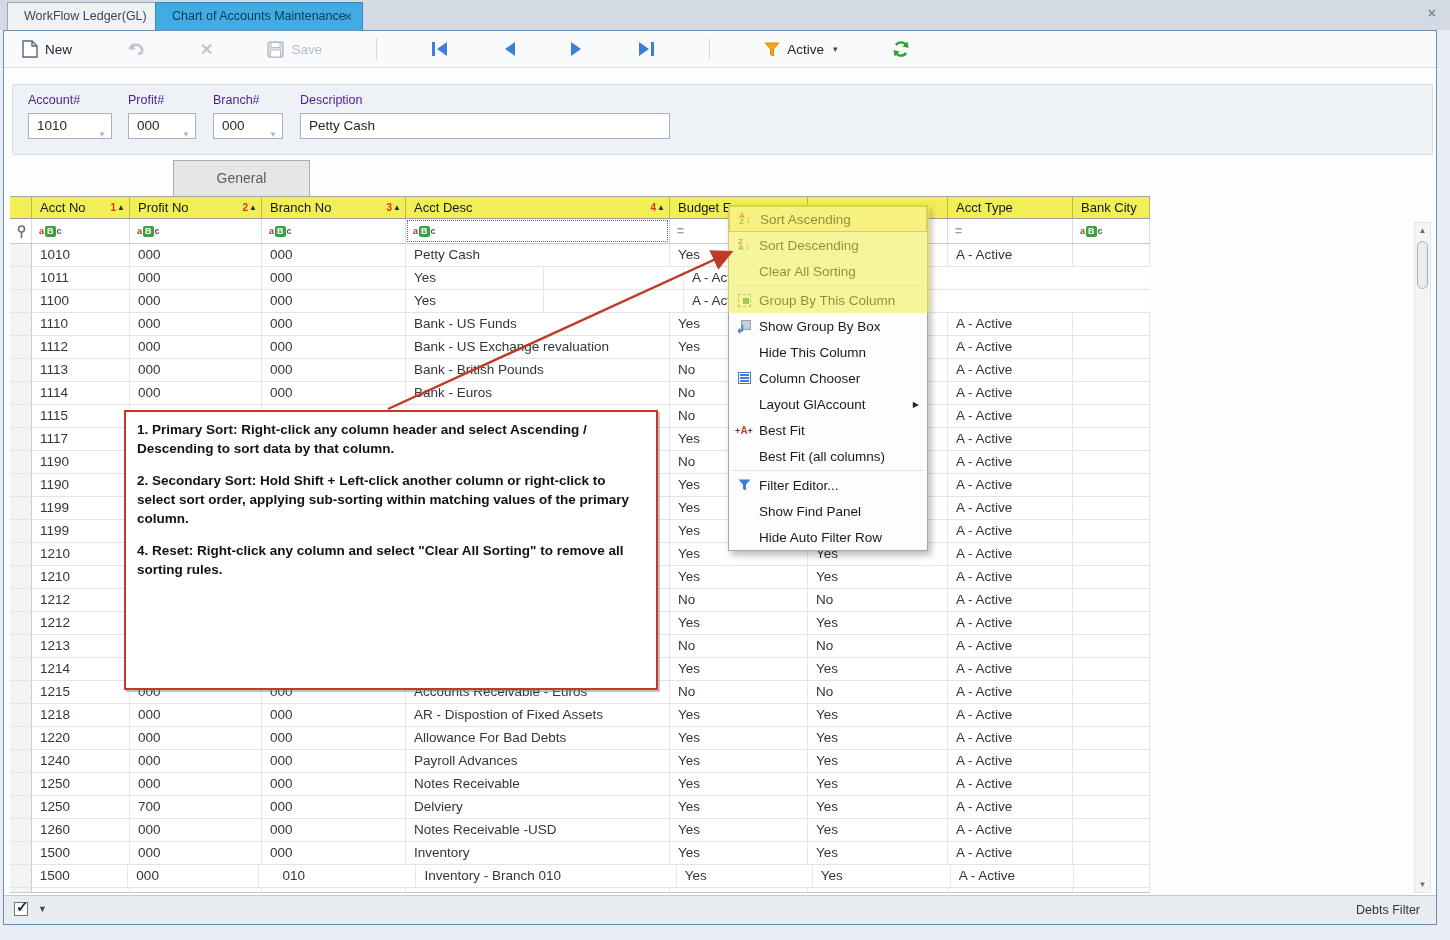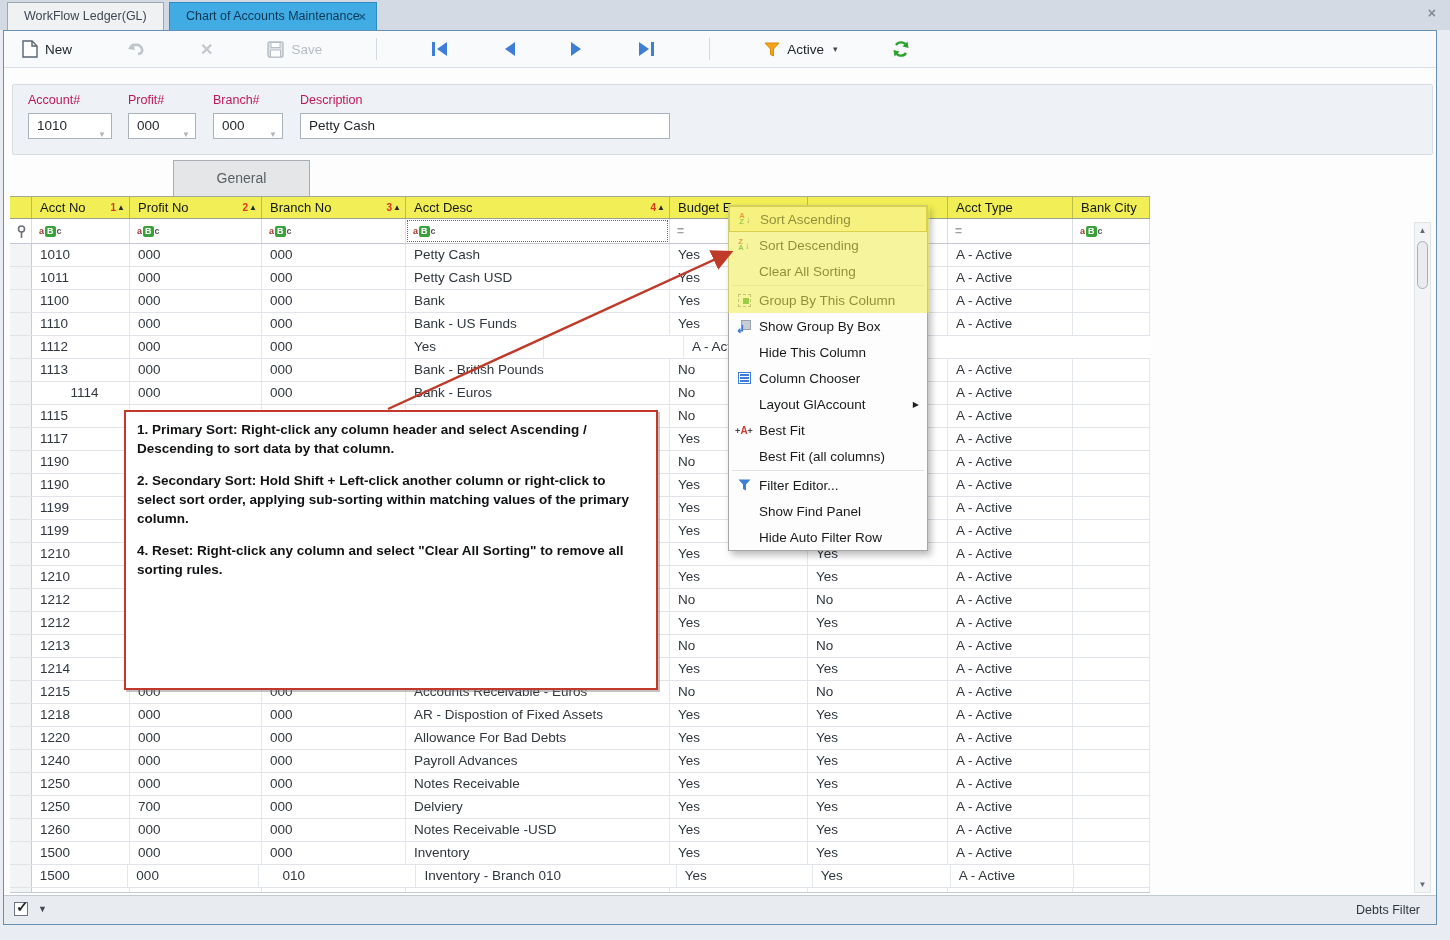--- a/index.html
+++ b/index.html
@@ -5,21 +5,21 @@
   html,body{margin:0;padding:0;background:#e9edf3;}
   *{box-sizing:border-box;}
   .screen{position:relative;width:1450px;height:940px;background:#e9edf3;
     font-family:Liberation Sans, sans-serif;color:#2f353c;overflow:hidden;}
 
   
   .tabstrip{position:absolute;left:0;top:0;width:1450px;height:30px;background:#d3dae4;}
   .dtab{position:absolute;top:2px;height:28px;line-height:27px;padding:0 16px;
     font-size:12.5px;white-space:nowrap;cursor:default;}
   .dtab.inactive{left:7px;background:#eff1f3;border:1px solid #9fa8b2;border-bottom:none;color:#3e4752;}
-  .dtab.active{left:169px;background:#41ace4;color:#0d3756;border:1px solid #2f8cc0;border-bottom:none;}
+  .dtab.active{left:155px;background:#41ace4;color:#0d3756;border:1px solid #2f8cc0;border-bottom:none;}
   .tclose{position:absolute;right:10px;top:0;color:#155f93;font-size:13px;font-weight:bold;}
   .sclose{position:absolute;right:14px;top:5px;color:#848b93;font-size:14px;font-weight:bold;}
 
   
   .mainwin{position:absolute;left:3px;top:30px;width:1434px;height:895px;
     background:#fdfdfe;border:1px solid #678fb3;}
 
   
   .toolbar{position:absolute;left:4px;top:31px;width:1432px;height:37px;background:#f8fafc;
     border-bottom:1px solid #d8dee6;display:flex;align-items:center;padding-left:10px;gap:38px;}
@@ -27,21 +27,21 @@
   .tbtn .lbl{font-size:13.5px;}
   .tbtn.disabled{color:#b7bdc4;}
   .tsep{width:1px;height:22px;background:#d4dae1;margin:0 8px;}
   .caret{font-size:9px;color:#44494f;margin-left:2px;}
   .xglyph{font-size:16px;color:#c3c8ce;font-weight:bold;}
   .navbtn{padding:4px 9px;display:flex;align-items:center;}
 
   
   .formpanel{position:absolute;left:12px;top:84px;width:1421px;height:71px;
     background:#eef1f5;border:1px solid #d9dde2;border-radius:2px;}
-  .flabel{position:absolute;top:8px;font-size:12.5px;color:#be185d;}
+  .flabel{position:absolute;top:8px;font-size:12.5px;color:#4c1d95;}
   .finput{position:absolute;top:28px;height:26px;background:#fff;border:1px solid #a9b2bd;
     font-size:13.5px;color:#1e2227;line-height:24px;padding-left:8px;}
   .fcaret{position:absolute;right:5px;top:9px;font-size:8px;color:#aeb5bd;}
 
   
   .vtab{position:absolute;top:160px;height:36px;text-align:center;cursor:default;}
   .vtab.ov{left:10px;width:163px;background:#63c2ef;border:1px solid #57a6cc;border-bottom:none;
     font-weight:bold;font-size:15px;color:#0a1116;line-height:35px;}
   .vtab.gen{left:173px;width:137px;background:#e5e6e7;border:1px solid #a7adb3;border-bottom:none;
     font-size:14px;color:#5b6065;line-height:34px;}
@@ -349,32 +349,30 @@
         <div class="gcell" style="width: 138px;">Yes</div>
         <div class="gcell" style="width: 140px;"></div>
         <div class="gcell" style="width: 125px;">A - Active</div>
         <div class="gcell" style="width: 77px;"></div>
       </div>
       <div class="grow">
         <div class="gcell ind" style="width: 22px;"></div>
         <div class="gcell" style="width: 98px;">1011</div>
         <div class="gcell" style="width: 132px;">000</div>
         <div class="gcell" style="width: 144px;">000</div>
-        <div class="gcell" style="width: 264px;">Petty Cash USD</div>
         <div class="gcell" style="width: 138px;">Yes</div>
         <div class="gcell" style="width: 140px;"></div>
         <div class="gcell" style="width: 125px;">A - Active</div>
         <div class="gcell" style="width: 77px;"></div>
       </div>
       <div class="grow">
         <div class="gcell ind" style="width: 22px;"></div>
         <div class="gcell" style="width: 98px;">1100</div>
         <div class="gcell" style="width: 132px;">000</div>
         <div class="gcell" style="width: 144px;">000</div>
-        <div class="gcell" style="width: 264px;">Bank</div>
         <div class="gcell" style="width: 138px;">Yes</div>
         <div class="gcell" style="width: 140px;"></div>
         <div class="gcell" style="width: 125px;">A - Active</div>
         <div class="gcell" style="width: 77px;"></div>
       </div>
       <div class="grow">
         <div class="gcell ind" style="width: 22px;"></div>
         <div class="gcell" style="width: 98px;">1110</div>
         <div class="gcell" style="width: 132px;">000</div>
         <div class="gcell" style="width: 144px;">000</div>
@@ -382,39 +380,40 @@
         <div class="gcell" style="width: 138px;">Yes</div>
         <div class="gcell" style="width: 140px;"></div>
         <div class="gcell" style="width: 125px;">A - Active</div>
         <div class="gcell" style="width: 77px;"></div>
       </div>
       <div class="grow">
         <div class="gcell ind" style="width: 22px;"></div>
         <div class="gcell" style="width: 98px;">1112</div>
         <div class="gcell" style="width: 132px;">000</div>
         <div class="gcell" style="width: 144px;">000</div>
+        <div class="gcell" style="width: 264px;">Bank - US Exchange revaluation</div>
         <div class="gcell" style="width: 138px;">Yes</div>
         <div class="gcell" style="width: 140px;"></div>
         <div class="gcell" style="width: 125px;">A - Active</div>
         <div class="gcell" style="width: 77px;"></div>
       </div>
       <div class="grow">
         <div class="gcell ind" style="width: 22px;"></div>
         <div class="gcell" style="width: 98px;">1113</div>
         <div class="gcell" style="width: 132px;">000</div>
         <div class="gcell" style="width: 144px;">000</div>
         <div class="gcell" style="width: 264px;">Bank - British Pounds</div>
         <div class="gcell" style="width: 138px;">No</div>
         <div class="gcell" style="width: 140px;"></div>
         <div class="gcell" style="width: 125px;">A - Active</div>
         <div class="gcell" style="width: 77px;"></div>
       </div>
       <div class="grow">
         <div class="gcell ind" style="width: 22px;"></div>
-        <div class="gcell" style="width: 98px; text-align: center;">1114</div>
+        <div class="gcell" style="width: 98px;">1114</div>
         <div class="gcell" style="width: 132px;">000</div>
         <div class="gcell" style="width: 144px;">000</div>
         <div class="gcell" style="width: 264px;">Bank - Euros</div>
         <div class="gcell" style="width: 138px;">No</div>
         <div class="gcell" style="width: 140px;"></div>
         <div class="gcell" style="width: 125px;">A - Active</div>
         <div class="gcell" style="width: 77px;"></div>
       </div>
       <div class="grow">
         <div class="gcell ind" style="width: 22px;"></div>

